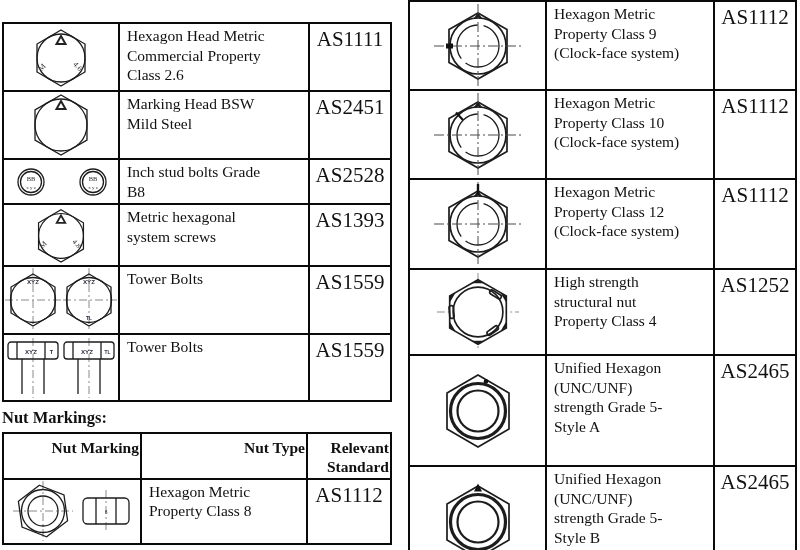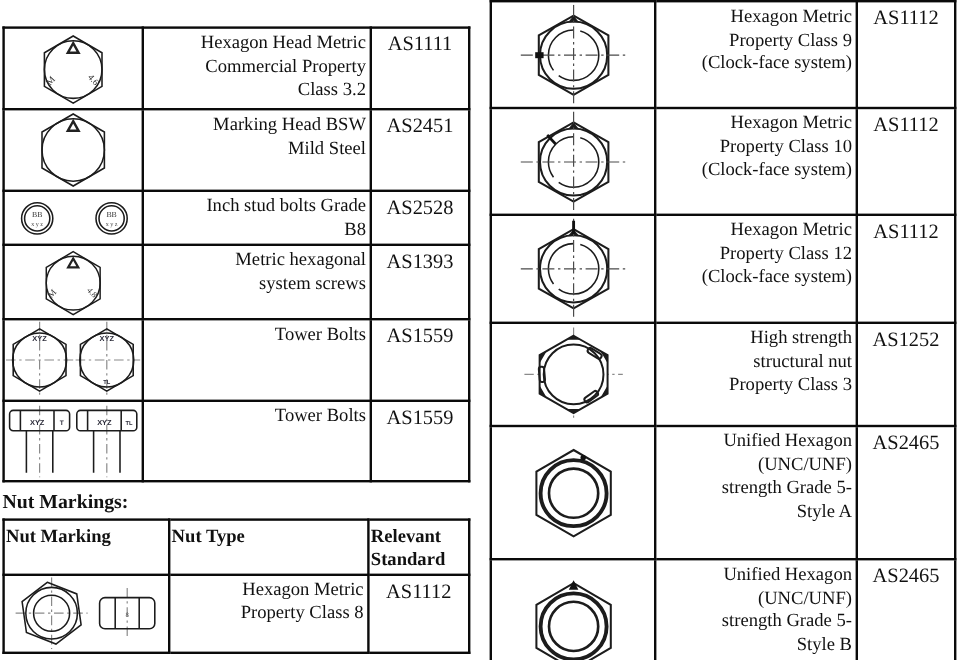--- a/index.html
+++ b/index.html
@@ -2,25 +2,25 @@
 <html><head>
 <meta charset="utf-8">
 <style>
   html,body{margin:0;padding:0;}
   body{
     width:800px;height:550px;position:relative;overflow:hidden;
     background:#ffffff;color:#111;
     font-family:"Liberation Serif", serif;
   }
   table{border-collapse:collapse;position:absolute;table-layout:fixed;background:#fff;}
-  td,th{border:2.5px solid #0a0a0a;overflow:hidden;text-align:right;}
+  td,th{border:2.5px solid #0a0a0a;overflow:hidden;}
   .img-cell{text-align:center;vertical-align:middle;padding:1px;}
   .type-cell{vertical-align:top;padding:2px 3px 0 7px;font-size:15.5px;line-height:1.26;white-space:pre-line;}
-  .std-cell{vertical-align:top;text-align:center;padding-top:3px;font-size:17px;white-space:pre-line;}
-  th{vertical-align:top;text-align:left;font-weight:bold;font-size:15.5px;line-height:1.25;padding-top:4px;white-space:pre-line;}
+  .std-cell{vertical-align:top;text-align:center;padding-top:3px;font-size:21px;white-space:pre-line;}
+  th{vertical-align:top;text-align:right;font-weight:bold;font-size:15.5px;line-height:1.25;padding-top:4px;white-space:pre-line;}
   .bolt-table{left:2px;top:22px;width:388px;}
   .nut-table{left:2px;top:432px;width:388px;}
   .right-table{left:408px;top:0px;width:387px;}
   .nut-heading{
     position:absolute;left:2px;top:408px;
     font-size:16.5px;font-weight:bold;
   }
   .rh68{height:68px}.rh67{height:67px}.rh45{height:45px}.rh61{height:61px}.rh65{height:65px}
   .rh89{height:89px}.rh90{height:90px}.rh85{height:85px}.rh91{height:111px}
   
@@ -48,21 +48,21 @@
         <svg width="62" height="62" viewBox="0 0 62 62">
           <polygon class="d" points="31,4 55,18 55,46 31,60 7,46 7,18"></polygon>
           <circle class="d" cx="31" cy="32" r="24"></circle>
           <polygon points="31,10 35.5,18 26.5,18" fill="none" stroke="#222" stroke-width="2"></polygon>
           <text class="mk" font-size="8" x="14" y="43" transform="rotate(-48 14 43)">M</text>
           <text class="mk" font-size="7.5" x="46" y="42" transform="rotate(48 46 42)">4.6</text>
         </svg>
       </td>
       <td class="type-cell"><span>Hexagon Head Metric
 Commercial Property
-Class 3.2</span></td>
+Class 2.6</span></td>
       <td class="std-cell"><span>AS1111</span></td>
     </tr>
     <tr class="rh67">
       <td class="img-cell">
         <svg width="64" height="64" viewBox="0 0 64 64">
           <polygon class="d" points="32,2 58,17 58,47 32,62 6,47 6,17"></polygon>
           <circle class="d" cx="32" cy="32" r="26"></circle>
           <polygon points="32,8 36.5,16 27.5,16" fill="none" stroke="#222" stroke-width="2"></polygon>
         </svg>
       </td>
@@ -248,21 +248,21 @@
           <polygon class="dw" points="48,9 77,25.5 77,58.5 48,75 19,58.5 19,25.5"></polygon>
           <path fill="#1c1c1c" d="M48,9 L54.1,12.5 L41.9,12.5 Z M77,25.5 L70.9,22 L77,32.5 Z M77,58.5 L77,51.5 L70.9,62 Z M48,75 L54.1,71.5 L41.9,71.5 Z M19,58.5 L25.1,62 L19,51.5 Z M19,25.5 L19,32.5 L25.1,22 Z"></path>
           <circle class="dw" cx="48" cy="42" r="25.5" stroke-width="2.4"></circle>
           <rect class="d2" x="59.5" y="21.8" width="13" height="4.5" rx="2" transform="rotate(32 66 24)"></rect>
           <rect class="d2" x="14.5" y="39.8" width="13" height="4.5" rx="2" transform="rotate(85 21 42)"></rect>
           <rect class="d2" x="56.5" y="58.8" width="13" height="4.5" rx="2" transform="rotate(-36 63 61)"></rect>
         </svg>
       </td>
       <td class="type-cell"><span>High strength
 structural nut
-Property Class 3</span></td>
+Property Class 4</span></td>
       <td class="std-cell"><span>AS1252</span></td>
     </tr>
     <tr class="rh91">
       <td class="img-cell">
         <svg width="98" height="86" viewBox="0 0 98 86">
           <polygon class="d2" points="49,7 80,25 80,61 49,79 18,61 18,25"></polygon>
           <circle cx="49" cy="43" r="27.5" fill="none" stroke="#1c1c1c" stroke-width="3.2"></circle>
           <circle cx="49" cy="43" r="20.5" fill="none" stroke="#1c1c1c" stroke-width="2.2"></circle>
           <circle cx="57" cy="13.5" r="2.3" fill="#111"></circle>
         </svg>

